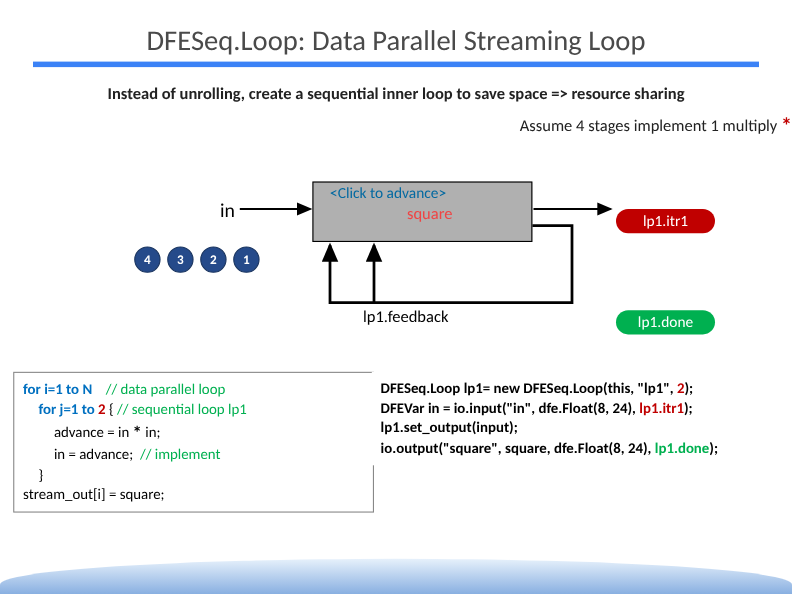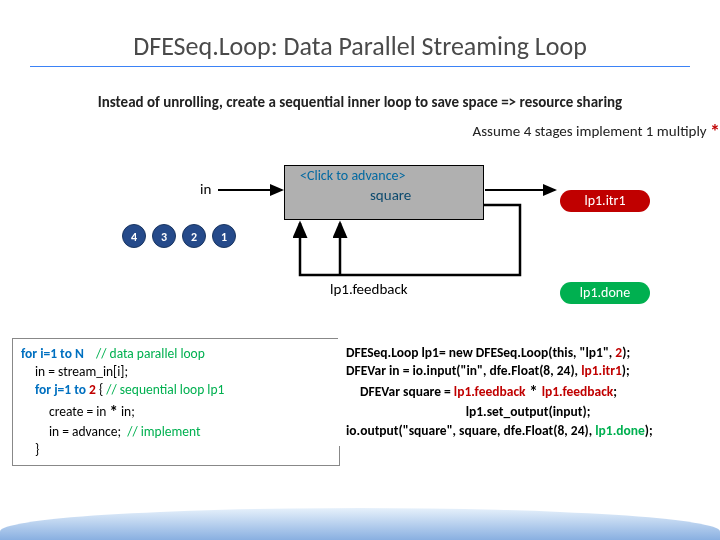--- a/index.html
+++ b/index.html
@@ -8,48 +8,48 @@
     background: #fff;
     font-family: Calibri, "Segoe UI", Arial, sans-serif;
     position: relative;
     overflow: hidden;
   }
   .title {
     font-size: 26px;
     color: #4a4a4a;
     text-align: center;
     padding: 14px 10px 4px 10px;
-    border-bottom: 1px solid #3b82f6;
+    border-bottom: 5px solid #3b82f6;
     width: 660px;
-    margin: 16px auto;
+    margin: 6px auto;
     font-weight: 400;
   }
   .subtitle {
     font-size: 15px;
     color: #222;
     text-align: center;
     padding: 10px 0 6px 0;
     font-weight: 700;
   }
   .assume {
     font-size: 15px;
     color: #222;
     text-align: right;
     padding: 0 0 8px 0;
   }
   .assume .star { color: #c00000; font-size: 20px; font-weight: 700; position: relative; top: 2px; }
-  .in-label { position:absolute; left:200px; top:180px; font-size:15px;text-align:right; }
+  .in-label { position:absolute; left:200px; top:180px; font-size:18px;text-align:right; }
   .square-box {
     position:absolute; left:284px; top:165px;
     width:200px; height:55px;
     background:#b0b0b0;
     border:1.5px solid #000;
   }
   .click-adv { position:absolute; left:300px; top:167px; font-size:14px; color:#0369a1; }
-  .square-lbl { position:absolute; left:370px; top:186px; font-size:15px; color:#0c4a6e; }
+  .square-lbl { position:absolute; left:370px; top:186px; font-size:15px; color:#ef4444; }
   .pill {
     position:absolute;
     width: 80px; height:22px;
     border-radius: 11px;
     text-align:center;
     font-size:14px; line-height:22px;
     color:#fff;
   }
   .pill.red { background:#c00000; }
   .pill.green { background:#00b050; }
@@ -72,21 +72,21 @@
     position:absolute;
     border:1px solid #888;
     padding:6px 8px;
     font-size:13.5px;
     line-height:1.35;
     background:#fff;
   }
   .leftcode { left:12px; top:338px; width:328px; }
   .rightcode { left:338px; top:338px; width:380px; border:none; }
   .kw-blue { color:#0070c0; font-weight:700; }
-  .kw-strong { font-weight:700;text-align:center; }
+  .kw-strong { font-weight:700; }
   .kw-green { color:#00b050; font-weight:400; }
   .kw-red { color:#c00000; font-weight:700; }
   .bigstar { color:#000; font-size:17px; font-weight:700; position:relative; top:2px; }
   svg.arrows { position:absolute; left:0; top:0; pointer-events:none; }
   .wave {
     position:absolute; left:0; bottom:0; width:720px; height:32px;
     background: linear-gradient(180deg, rgba(90,160,230,0.15), rgba(40,110,200,0.55));
     border-top-left-radius: 60% 28px;
     border-top-right-radius: 60% 28px;
   }
@@ -131,28 +131,27 @@
 
   <path d="M484 205 L520 205 L520 275 L300 275 L300 223" fill="none" stroke="#000" stroke-width="2.5" marker-end="url(#ah)"></path>
 
   <line x1="340" y1="275" x2="340" y2="223" stroke="#000" stroke-width="2.5" marker-end="url(#ah)"></line>
 
   <line x1="252" y1="350" x2="370" y2="350" stroke="#777" stroke-width="1"></line>
 </svg>
 
 <div class="codebox leftcode">
   <div><span class="kw-blue">for i=1 to N</span>&nbsp;&nbsp;&nbsp;&nbsp;<span class="kw-green">// data parallel loop</span></div>
-  <div style="padding-left:14px;">in = stream_in[i];</div>
   <div style="padding-left:14px;"><span class="kw-blue">for j=1 to </span><span class="kw-red">2</span><span> { </span><span class="kw-green">// sequential loop lp1</span></div>
-  <div style="padding-left:28px;"><span>create = in </span><span class="bigstar">*</span><span> in;</span></div>
+  <div style="padding-left:28px;"><span>advance = in </span><span class="bigstar">*</span><span> in;</span></div>
   <div style="padding-left:28px;"><span>in = advance;</span>&nbsp;&nbsp;<span class="kw-green">// implement</span></div>
   <div style="padding-left:14px;">}</div>
+  <div>stream_out[i] = square;</div>
 </div>
 
 <div class="codebox rightcode">
   <div><span class="kw-strong">DFESeq.Loop lp1= new DFESeq.Loop(this, "lp1", </span><span class="kw-red">2</span><span class="kw-strong">);</span></div>
   <div><span class="kw-strong">DFEVar in = io.input("in", dfe.Float(8, 24), </span><span class="kw-red">lp1.itr1</span><span class="kw-strong">);</span></div>
-  <div style="padding-left:14px;"><span class="kw-strong">DFEVar square = </span><span class="kw-red">lp1.feedback</span><span class="kw-strong bigstar"> * </span><span class="kw-red">lp1.feedback</span><span class="kw-strong">;</span></div>
   <div class="kw-strong">lp1.set_output(input);</div>
   <div><span class="kw-strong">io.output("square", square, dfe.Float(8, 24), </span><span style="color:#00b050;font-weight:700">lp1.done</span><span class="kw-strong">);</span></div>
 </div>
 
 <div class="wave"></div>
 
 </body></html>

